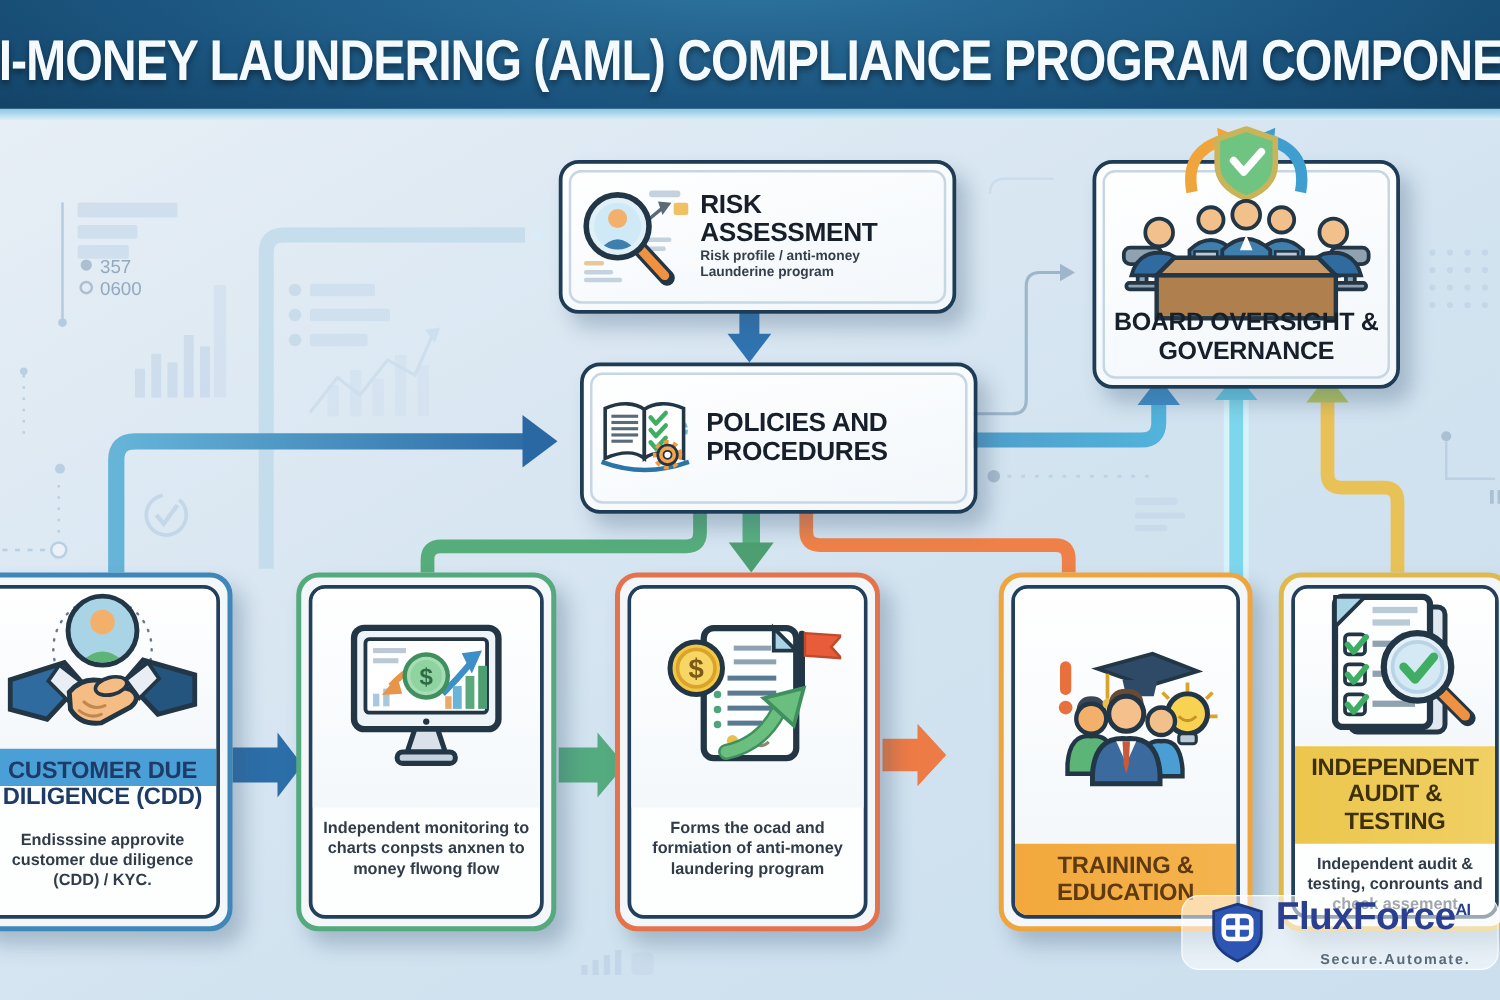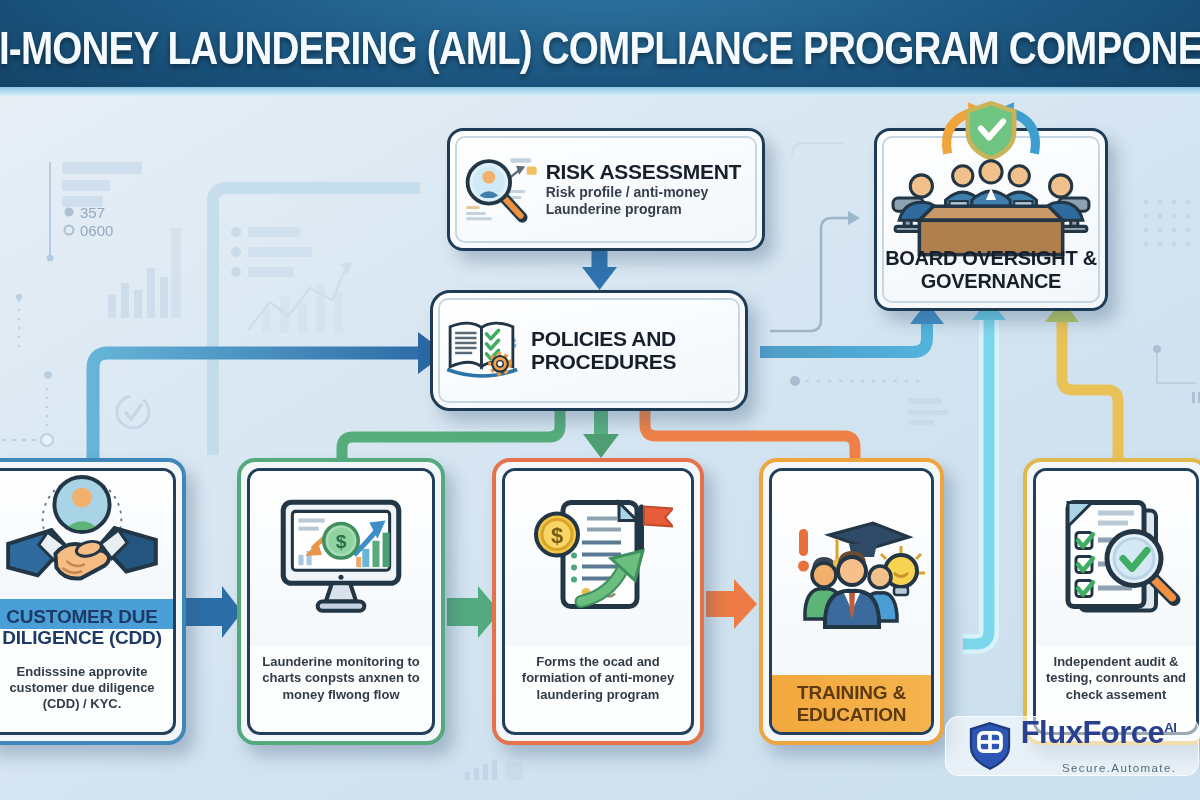--- a/index.html
+++ b/index.html
@@ -17,49 +17,49 @@
   
   .layer{position:absolute;left:0;top:0;pointer-events:none;}
   
   .panel{position:absolute;background:linear-gradient(165deg,#ffffff 0%,#f2f7fb 100%);
     border:3.5px solid #1e3c56;border-radius:16px;
     box-shadow:9px 11px 16px rgba(55,85,115,.30);}
   .panel .inner-line{position:absolute;inset:5px;border:2px solid #c6d6e3;border-radius:10px;pointer-events:none;}
   .panel-row{position:absolute;inset:0;display:flex;align-items:center;padding:8px 12px 8px 10px;box-sizing:border-box;gap:6px;}
   .panel-col{position:absolute;inset:0;display:flex;flex-direction:column;align-items:center;justify-content:flex-end;padding:8px;box-sizing:border-box;}
   .panel-title{font-size:21px;font-weight:800;color:#161f2a;line-height:1.08;letter-spacing:-.3px;}
-  .panel-sub{font-size:14px;font-weight:600;color:#343f4b;line-height:1.22;margin-top:0;}
+  .panel-sub{font-size:11px;font-weight:600;color:#343f4b;line-height:1.22;margin-top:0;}
   .board-title{font-size:20px;font-weight:800;color:#161f2a;line-height:1.12;text-align:center;margin-bottom:8px;letter-spacing:-.3px;}
   .board-icon-wrap{position:absolute;left:50%;top:-30px;transform:translateX(-50%);}
   
   .card{position:absolute;top:458px;height:287px;border-radius:18px;padding:6px;box-sizing:border-box;
     background:#f3f7fa;box-shadow:9px 11px 16px rgba(55,85,115,.30);}
   .card .cardin{width:100%;height:100%;box-sizing:border-box;background:#fdfefe;
     border:3px solid #22405c;border-radius:13px;display:flex;flex-direction:column;overflow:hidden;}
   .card .icon-zone{flex:1;display:flex;align-items:center;justify-content:center;background:linear-gradient(180deg,#ffffff,#f4f8fb);}
   .card .band{padding:7px 4px;text-align:center;font-weight:800;font-size:19px;line-height:1.12;letter-spacing:-.2px;}
   .card .sub{height:78px;padding:8px 8px 0;text-align:center;font-size:13px;font-weight:600;color:#313c48;line-height:1.25;}
   .card-cdd{left:-22px;width:208px;border:4px solid #3f87b9;}
   .card-cdd .band{background:linear-gradient(180deg,#4aa0d6 0%,#4aa0d6 52%,rgba(74,160,214,0) 52%);color:#1e3a66;}
   .card-tm{left:237px;width:208px;border:4px solid #54a97d;}
   .card-tm .band{background:linear-gradient(90deg,#55b07c,#7cc697);color:#1d5a35;}
   .card-sar{left:492px;width:212px;border:4px solid #e4724d;}
   .card-sar .band{background:linear-gradient(90deg,#ed7c4e,#f08a5a);color:#7c2815;}
-  .card-tr{left:759px;width:185px;border:4px solid #efa53e;}
+  .card-tr{left:799px;width:203px;border:4px solid #efa53e;}
   .card-tr .band{background:linear-gradient(90deg,#f2a83c,#f5b44e);color:#5e3a10;}
   .card-au{left:1023px;width:186px;border:4px solid #dfb94e;}
   .card-au .band{background:linear-gradient(90deg,#ecc64c,#f0d064);color:#3e3008;}
   
   .logo-card{position:absolute;left:945px;top:716px;width:252px;height:58px;border-radius:14px;
     background:rgba(255,255,255,.55);border:1.5px solid rgba(255,255,255,.8);
     display:flex;align-items:center;justify-content:center;gap:9px;}
   .logo-text{display:flex;flex-direction:column;line-height:1;}
   .logo-word{font-size:31px;font-weight:800;color:#2a3f8f;letter-spacing:-.5px;}
   .logo-word sup{font-size:13px;font-weight:800;color:#2a3f8f;}
-  .logo-tag{font-size:11.5px;font-weight:400;color:#5a6a78;letter-spacing:1.4px;align-self:flex-end;margin-top:15px;}
+  .logo-tag{font-size:11.5px;font-weight:700;color:#5a6a78;letter-spacing:1.4px;align-self:flex-end;margin-top:15px;}
   svg text{font-family:"Liberation Sans",sans-serif;}
 </style>
 </head>
 <body>
 
 <div class="stage">
 
   <svg class="layer" width="1200" height="800">
     <g opacity=".65" fill="#c7d9ea">
       <rect x="62" y="162" width="80" height="12" rx="2"></rect>
@@ -246,21 +246,21 @@
         <rect x="8" y="79" width="26" height="4" rx="2" fill="#c3d2de"></rect>
         <rect x="8" y="86" width="34" height="4" rx="2" fill="#c3d2de"></rect>
       </svg>
       <div>
         <div class="panel-title">RISK ASSESSMENT</div>
         <div class="panel-sub">Risk profile / anti-money Launderine program</div>
       </div>
     </div>
   </div>
 
-  <div class="panel" style="left:430px;top:290px;width:312px;height:115px;border-radius:20px;">
+  <div class="panel" style="left:464px;top:290px;width:312px;height:115px;">
     <div class="inner-line"></div>
     <div class="panel-row">
       <svg width="120" height="98" viewBox="0 0 115 92">
         <circle cx="88" cy="36" r="12" fill="none" stroke="#7db8d8" stroke-width="6" stroke-dasharray="4.5 4"></circle>
         <circle cx="88" cy="36" r="9" fill="#7db8d8" stroke="#223646" stroke-width="3"></circle>
         <circle cx="88" cy="36" r="3.5" fill="#fff" stroke="#223646" stroke-width="2"></circle>
         <path d="M6 72 Q54 90 104 72" stroke="#2a74a8" stroke-width="5" fill="none"></path>
         <path d="M10 12 C28 4,44 6,54 13 L54 68 C44 60,28 60,10 68 Z" fill="#fff" stroke="#223646" stroke-width="4"></path>
         <path d="M98 12 C80 4,64 6,54 13 L54 68 C64 60,80 60,98 68 Z" fill="#fff" stroke="#223646" stroke-width="4"></path>
         <g fill="#5a6a78">
@@ -278,21 +278,21 @@
         <circle cx="80" cy="64" r="13" fill="none" stroke="#ef9a44" stroke-width="7" stroke-dasharray="5 4.5"></circle>
         <circle cx="80" cy="64" r="11" fill="#f3a44c" stroke="#223646" stroke-width="3"></circle>
         <circle cx="80" cy="64" r="4.5" fill="#fff" stroke="#223646" stroke-width="2"></circle>
       </svg>
       <div>
         <div class="panel-title">POLICIES AND PROCEDURES</div>
       </div>
     </div>
   </div>
 
-  <div class="panel" style="left:874px;top:128px;width:228px;height:177px;">
+  <div class="panel" style="left:874px;top:128px;width:228px;height:177px;padding-left:12px;">
     <div class="inner-line"></div>
     <div class="board-icon-wrap">
       <svg width="212" height="172" viewBox="0 0 210 170">
         <path d="M62 52 Q56 20 86 11" stroke="#f0a43c" stroke-width="9" fill="none"></path>
         <polygon points="82,1 101,9 84,22" fill="#f0a43c"></polygon>
         <path d="M148 52 Q154 20 124 11" stroke="#3e9ed0" stroke-width="9" fill="none"></path>
         <polygon points="128,1 109,9 126,22" fill="#3e9ed0"></polygon>
         <path d="M105 2 L128 10 V30 Q128 48 105 57 Q82 48 82 30 V10 Z" fill="#6fc482" stroke="#c9b45a" stroke-width="4.5"></path>
         <polyline points="95,27 103,36 117,20" stroke="#fff" stroke-width="6" fill="none" stroke-linecap="round" stroke-linejoin="round"></polyline>
         <g stroke="#223646" stroke-width="3">
@@ -379,21 +379,21 @@
             <rect x="106" y="42" width="7" height="26" fill="#5aa97c"></rect>
           <rect x="116" y="34" width="7" height="34" fill="#4d9f72"></rect>
           <circle cx="75" cy="42" r="17" fill="#a8dcb4" stroke="#3f8f5f" stroke-width="3.5"></circle>
           <circle cx="75" cy="42" r="12.5" fill="#8fd4a0"></circle>
           <text x="75" y="49" font-size="19" font-weight="bold" fill="#2f6b46" text-anchor="middle">$</text>
           <circle cx="75" cy="78" r="2.5" fill="#223646"></circle>
           <polygon points="66,84 84,84 90,102 60,102" fill="#d9e2ea" stroke="#223646" stroke-width="4"></polygon>
           <rect x="52" y="102" width="46" height="9" rx="4.5" fill="#c3d2de" stroke="#223646" stroke-width="4"></rect>
         </svg>
       </div>
-      <div class="sub">Launderine monitoring to charts conpsts anxnen to money flwong flow</div>
+      <div class="sub">Independent monitoring to charts conpsts anxnen to money flwong flow</div>
     </div>
   </div>
 
   <div class="card card-sar">
     <div class="cardin">
       <div class="icon-zone">
         <svg width="150" height="126" viewBox="0 0 150 125">
           <rect x="116" y="8" width="5" height="46" rx="2" fill="#223646"></rect>
           <polygon points="121,10 150,12 142,21 150,30 121,28" fill="#e85c3a" stroke="#c04a2c" stroke-width="2"></polygon>
           <rect x="40" y="6" width="74" height="104" rx="8" fill="#fdfefe" stroke="#223646" stroke-width="5"></rect>
@@ -488,20 +488,21 @@
               <rect x="52" y="65" width="30" height="5"></rect>
               <rect x="52" y="89" width="34" height="5"></rect>
             </g>
           <line x1="107" y1="82" x2="128" y2="103" stroke="#223646" stroke-width="13" stroke-linecap="round"></line>
           <line x1="107" y1="82" x2="126" y2="101" stroke="#ef9140" stroke-width="8" stroke-linecap="round"></line>
           <circle cx="88" cy="62" r="27" fill="#e4f1f8" stroke="#223646" stroke-width="5"></circle>
           <circle cx="88" cy="62" r="20" fill="#d4e9f4" stroke="#b9d4e6" stroke-width="3"></circle>
           <polyline points="77,62 86,72 101,54" stroke="#3fae62" stroke-width="7" fill="none" stroke-linecap="round" stroke-linejoin="round"></polyline>
         </svg>
       </div>
+      <div class="band">INDEPENDENT AUDIT &amp; TESTING</div>
       <div class="sub">Independent audit &amp; testing, conrounts and check assement</div>
     </div>
   </div>
 
   <div class="logo-card">
     <svg width="44" height="50" viewBox="0 0 60 66">
       <path d="M30 2 L56 10 V34 Q56 52 30 64 Q4 52 4 34 V10 Z" fill="#2d55b4" stroke="#1e3a7e" stroke-width="3"></path>
       <rect x="15" y="15" width="30" height="25" rx="6" fill="none" stroke="#fff" stroke-width="5"></rect>
       <line x1="30" y1="15" x2="30" y2="40" stroke="#fff" stroke-width="5"></line>
       <line x1="15" y1="27.5" x2="45" y2="27.5" stroke="#fff" stroke-width="5"></line>

